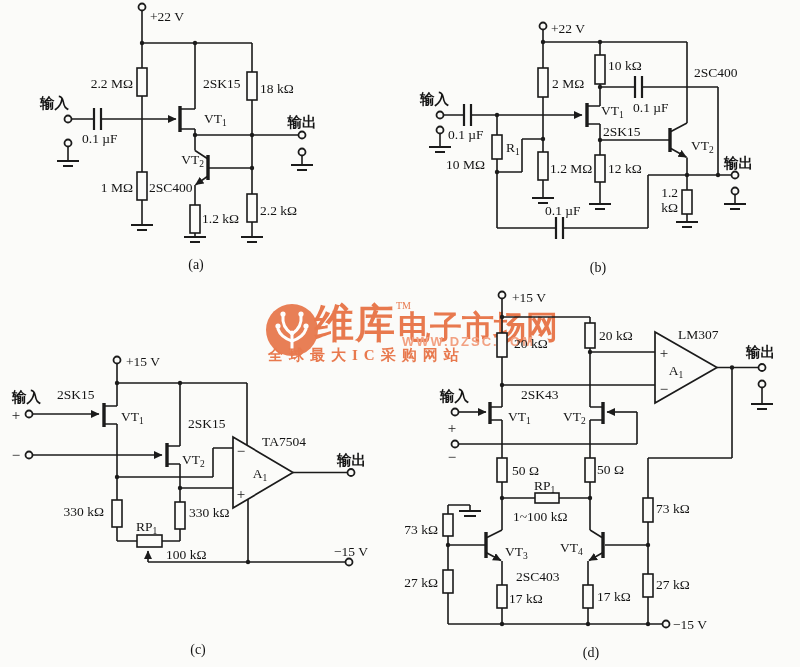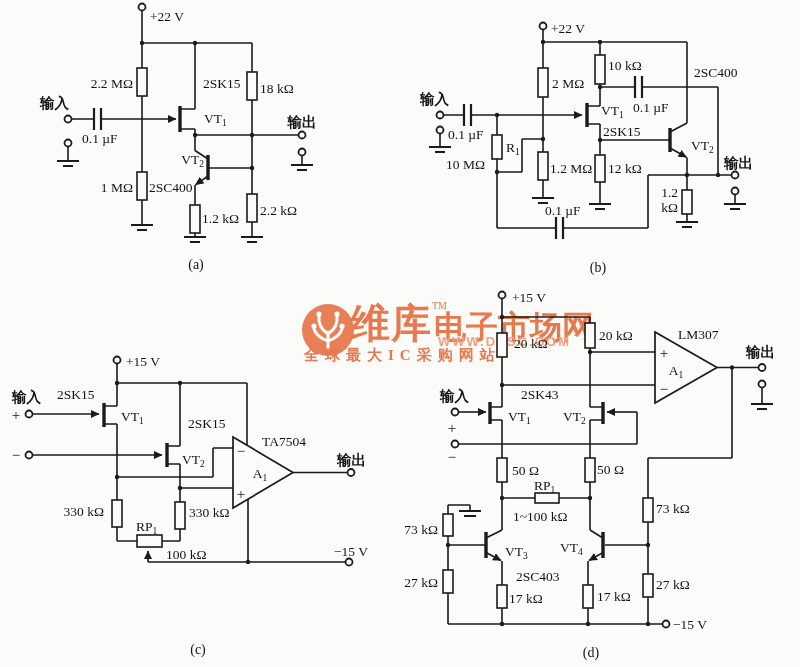--- a/index.html
+++ b/index.html
@@ -1,18 +1,18 @@
 <!DOCTYPE html>
 <html><head>
 <meta charset="utf-8">
 <style>
   html,body{margin:0;padding:0;background:#e9e9e9;}
   .page{position:relative;width:800px;height:667px;background:#fbfbf9;overflow:hidden;
         font-family:"Liberation Serif","DejaVu Serif",serif;}
-  .wm{position:absolute;left:0;top:0;width:680px;height:667px;pointer-events:none;margin-left:36px;}
+  .wm{position:absolute;left:0;top:0;width:680px;height:667px;pointer-events:none;}
   .wm-logo{position:absolute;left:266px;top:304px;width:52px;height:52px;border-radius:50%;
            background:#e8794e;opacity:.95;}
   .wm-brand{position:absolute;left:314px;top:302px;font-size:40px;line-height:44px;font-weight:700;
             color:#e8794e;letter-spacing:1px;}
   .wm-tm{position:absolute;left:396px;top:300px;font-size:10px;color:#e8794e;font-weight:400;}
   .wm-suffix{position:absolute;left:398px;top:310px;font-size:32px;line-height:34px;font-weight:700;
              color:#e8794e;letter-spacing:0px;}
   .wm-url{position:absolute;left:402px;top:334px;font-size:13px;font-weight:700;color:#f2a182;
           letter-spacing:2px;font-family:"Liberation Sans",sans-serif;}
   .wm-tagline{position:absolute;left:268px;top:346px;font-size:15px;font-weight:700;color:#e8794e;

